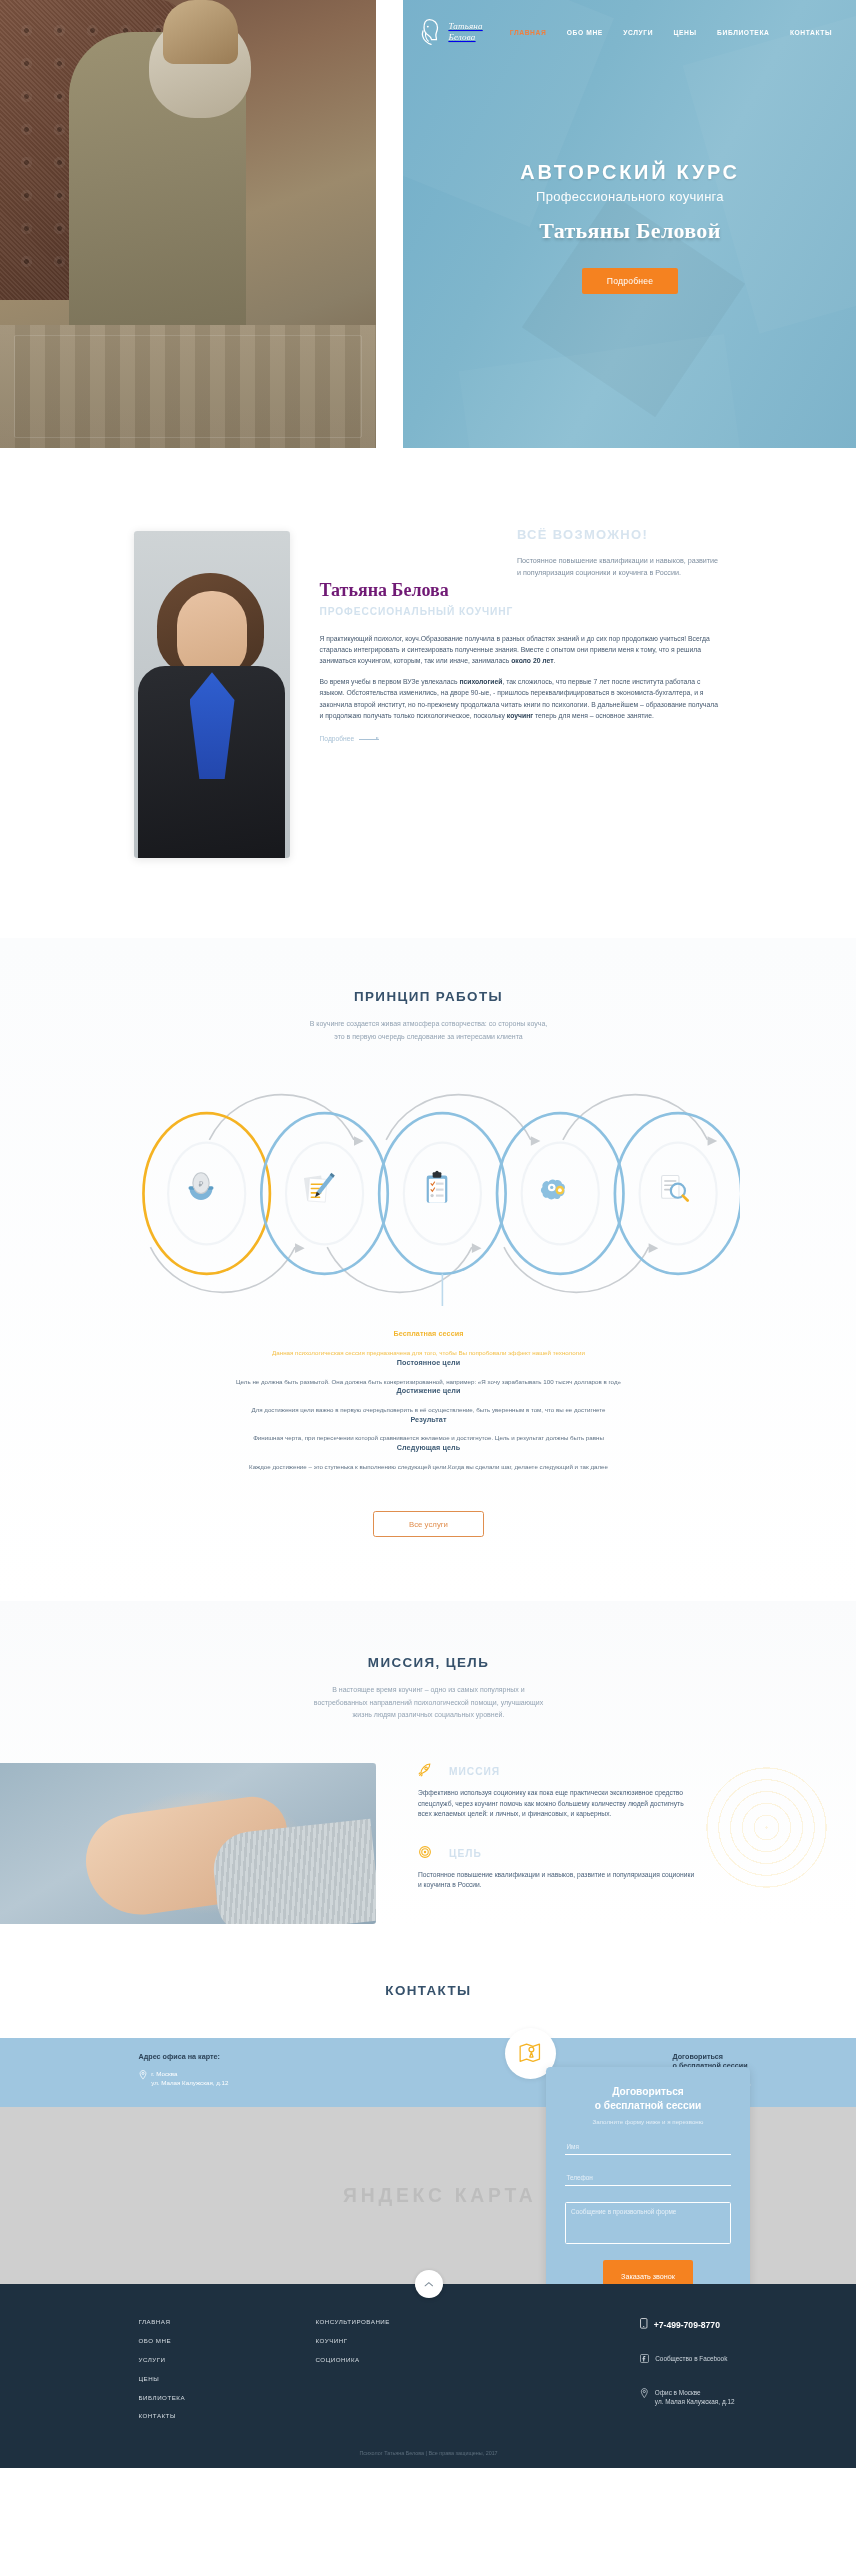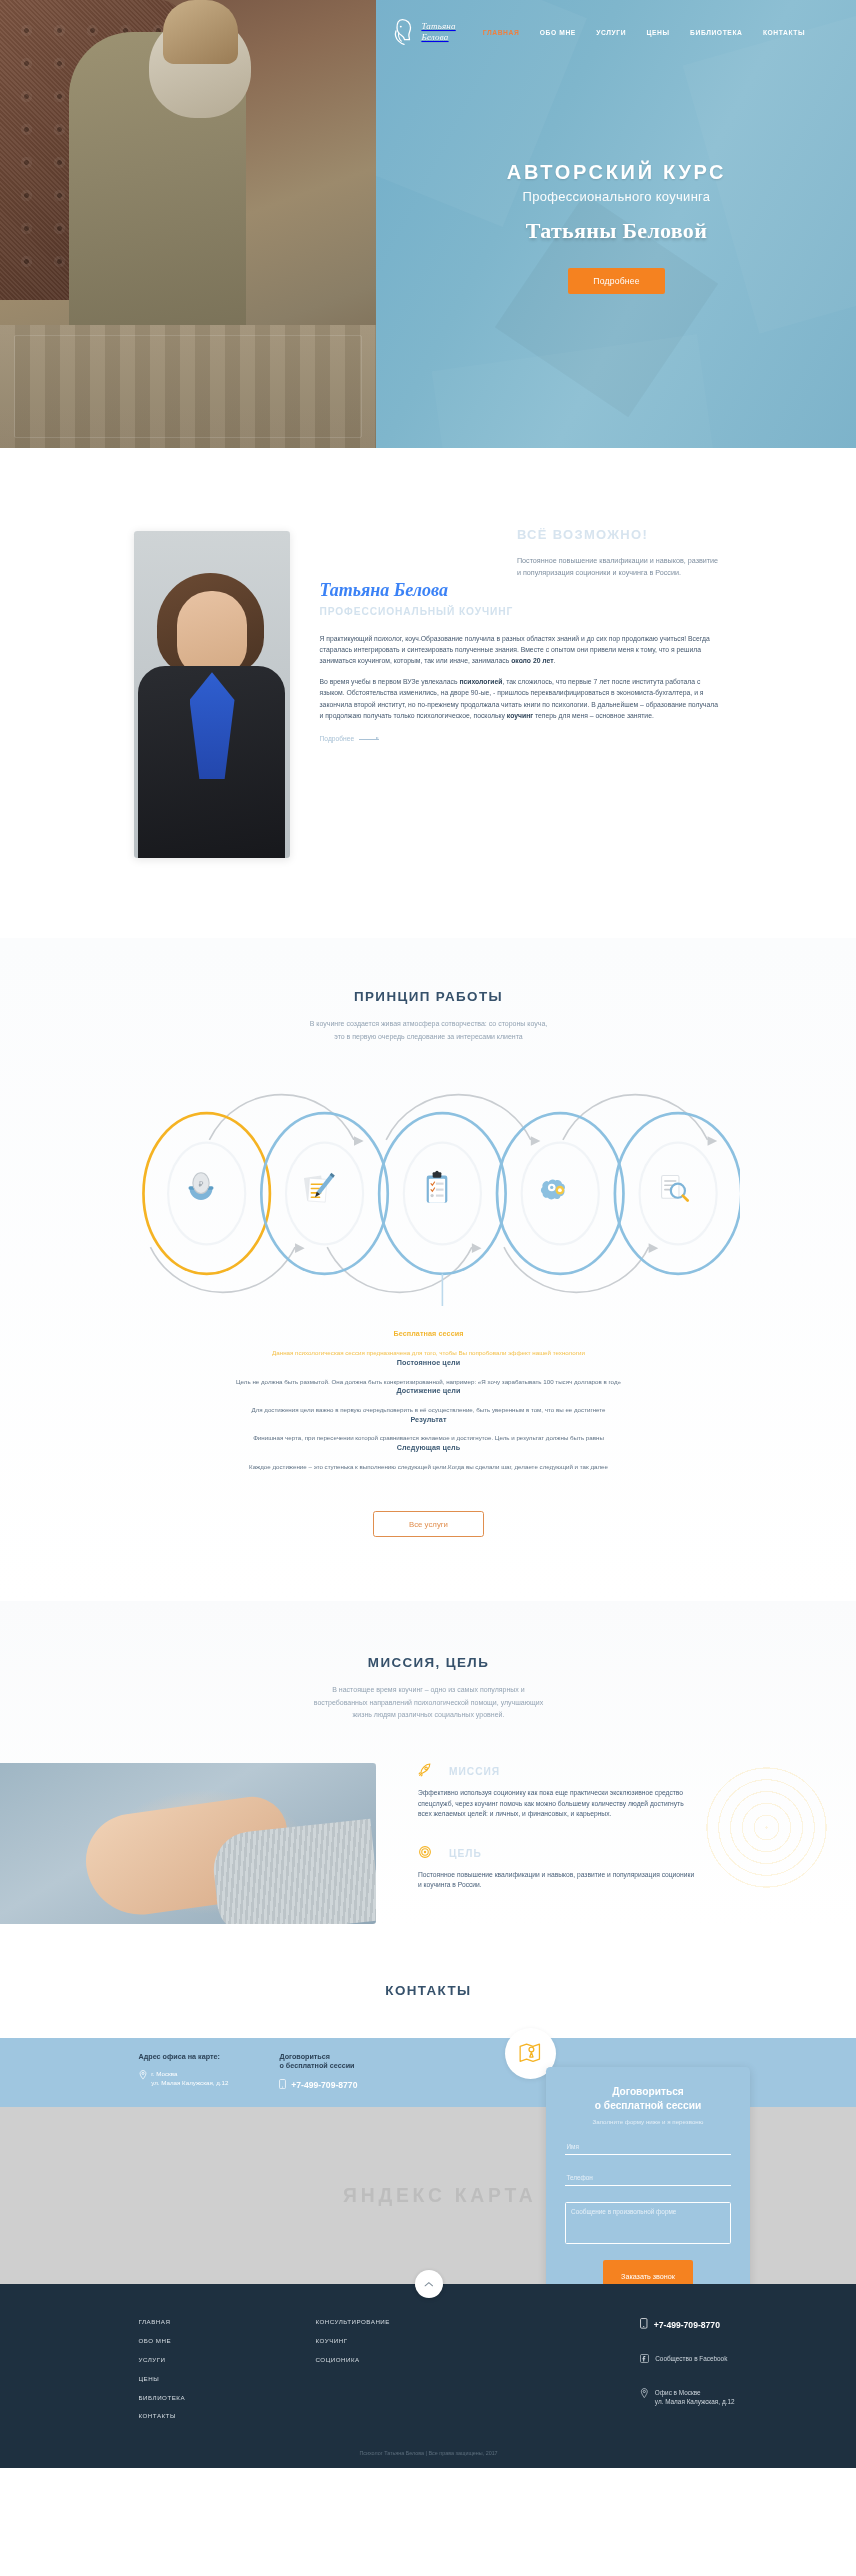--- a/index.html
+++ b/index.html
@@ -40,20 +40,21 @@
       repeating-linear-gradient(90deg, rgba(255,255,255,.05) 0 15px, rgba(0,0,0,.06) 15px 30px),
       linear-gradient(180deg,#a09177 0%,#8d7f66 100%);}
   .rug:after{content:"";position:absolute;inset:9.7px 14px;border:1.6px solid rgba(255,255,255,.13);border-radius:2.1px;}
   .leg{position:absolute;left:161px;bottom:64px;width:64px;height:23.6px;
     background:linear-gradient(90deg,#2a2a2e,#45454b);border-radius:11.8px 4.3px 4.3px 11.8px;}
 
   .hero-panel{
     flex:1;position:relative;
     background:linear-gradient(118deg,#72aec9 0%,#7fb6cc 34%,#8dbfd3 58%,#7db3ca 100%);
     overflow:hidden;
+    margin-left:27px;
   }
   .poly{position:absolute;background:rgba(255,255,255,.045);}
   .p1{width:225px;height:225px;left:-48px;top:-32px;transform:rotate(22deg);}
   .p2{width:204px;height:279px;right:-64px;top:32px;transform:rotate(-16deg);background:rgba(255,255,255,.035);}
   .p3{width:161px;height:161px;left:150px;top:225px;transform:rotate(34deg);background:rgba(0,0,0,.035);}
   .p4{width:268px;height:139px;left:64px;bottom:-43px;transform:rotate(-8deg);background:rgba(255,255,255,.03);}
 
   
   .nav{position:absolute;top:0;left:0;right:0;height:64px;display:flex;align-items:center;padding-left:15px;z-index:5;}
   .logo{display:flex;align-items:center;gap:5.4px;}
@@ -88,22 +89,22 @@
     background:linear-gradient(160deg,#6b4a33,#4a3323);}
   .pt-face{position:absolute;left:43px;top:60px;width:70px;height:86px;border-radius:34px 34px 31px 31px;
     background:linear-gradient(165deg,#e8c3a4,#d3a983);}
   .pt-body{position:absolute;left:4.3px;top:135px;width:147px;height:193px;border-radius:27px 27px 0 0;
     background:linear-gradient(170deg,#2a2c31 0%,#17181c 100%);}
   .pt-shirt{position:absolute;left:56px;top:141px;width:45px;height:107px;
     background:linear-gradient(180deg,#2f5fd0,#2347ad);clip-path:polygon(50% 0,100% 26%,78% 100%,22% 100%,0 26%);}
   .pt-neck{position:absolute;left:62px;top:135px;width:32px;height:23.6px;background:#d8ab85;border-radius:0 0 16px 16px;}
 
   .about-text{flex:1;padding-top:49px;}
-  .about-name{font-family:"Liberation Serif","DejaVu Serif",serif;font-style:italic;font-weight:700;
-    font-size:18px;color:#3b82f6;}
+  .about-name{font-family:"Liberation Serif","DejaVu Serif",serif;font-weight:700;
+    font-size:18px;color:#701a75;}
   .about-role{font-size:10.2px;font-weight:700;letter-spacing:0.9px;color:#d3e2ee;margin-top:4.3px;}
   .about-p{font-size:6.8px;line-height:11.3px;color:#45597010;color:#45596f;margin-top:16px;}
   .about-p+.about-p{margin-top:9.7px;}
   .about-p b{font-weight:700;color:#2f4459;}
   .more-link{display:inline-flex;align-items:center;gap:4.8px;margin-top:14px;
     color:#a9c2d6;font-size:6.7px;text-decoration:none;}
   .arrow-line{display:inline-block;width:20.4px;height:0.5px;background:#a9c2d6;position:relative;}
   .arrow-line:after{content:"";position:absolute;right:0;top:-1.6px;
     border-left:3.2px solid #a9c2d6;border-top:1.9px solid transparent;border-bottom:1.9px solid transparent;}
 
@@ -139,21 +140,21 @@
     background:repeating-radial-gradient(circle, rgba(245,193,60,.16) 0 1.1px, rgba(255,255,255,0) 1.1px 11.8px);}
   .mblk{position:relative;z-index:2;}
   .mblk+.mblk{margin-top:25px;}
   .mhead{display:flex;align-items:center;gap:17px;}
   .mhead h3{font-size:10.2px;font-weight:700;letter-spacing:1px;color:#d2e1ee;}
   .mblk p{font-size:6.7px;line-height:10.7px;color:#49607a;margin-top:8.6px;max-width:279px;}
 
   
   .contacts{padding:59px 0 0;background:#fff;}
   .cband{margin-top:40px;height:69px;background:#9fc6e0;position:relative;}
-  .cband-inner{width:644px;margin:4px auto;display:flex;gap:51px;padding:14px 0 0 32px;position:relative;}
+  .cband-inner{width:644px;margin:4px auto;display:flex;gap:51px;padding:14px 0 0 32px;position:relative;justify-content:space-between;}
   .cb-h{font-size:7.2px;font-weight:700;color:#2c4257;}
   .cb-row{display:flex;align-items:flex-start;gap:4.8px;margin-top:8.6px;font-size:6.2px;line-height:8.6px;color:#fff;}
   .cb-phone{font-size:8.6px;font-weight:700;color:#fff;margin-top:8.6px;display:flex;align-items:center;gap:4.8px;}
   .env{position:absolute;left:398px;top:-10.7px;width:51px;height:51px;border-radius:50%;background:#fff;
     display:flex;align-items:center;justify-content:center;box-shadow:0 1.1px 5.4px rgba(0,0,0,.07);}
   .map{height:177px;background:#cfcfcf;position:relative;display:flex;align-items:center;justify-content:flex-start;}
   .map-label{font-size:19.3px;font-weight:700;letter-spacing:3.8px;color:#bdbdbd;margin-left:343px;}
   .form-card{position:absolute;right:107px;top:-40px;width:204px;background:#9fc6e0;border-radius:4.3px;
     padding:18px 19.3px 18px;box-shadow:0 2.1px 9.7px rgba(0,0,0,.12);}
   .form-card h3{text-align:center;color:#fff;font-size:10.2px;font-weight:700;line-height:14px;}

